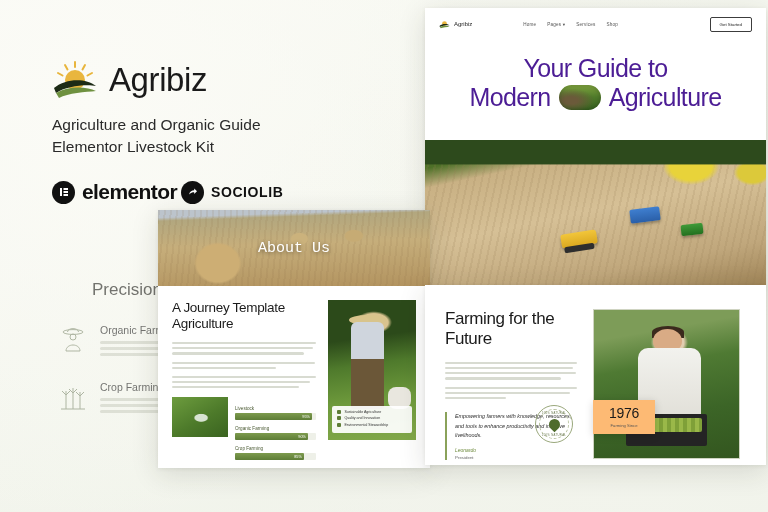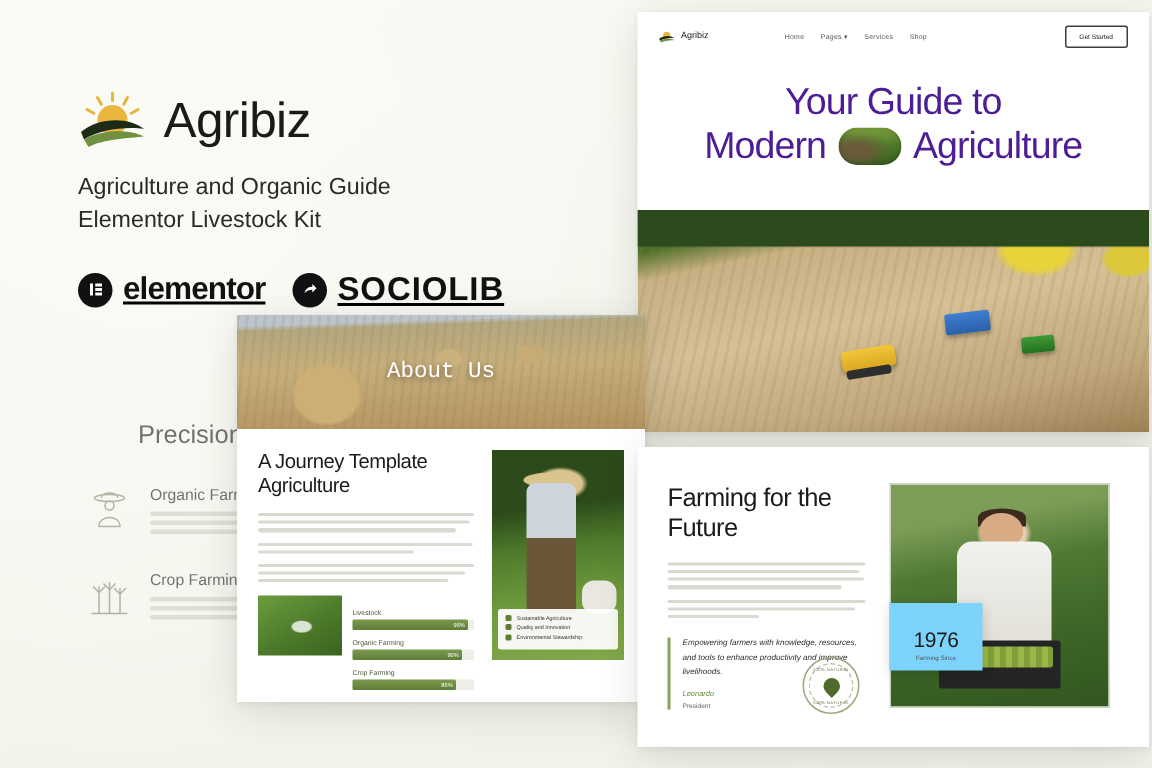--- a/index.html
+++ b/index.html
@@ -21,29 +21,29 @@
   
   .brand-block { position: absolute; left: 52px; top: 60px; width: 300px; }
   .brand-row { display: flex; align-items: center; gap: 11px; }
   .brand-logo { width: 46px; height: 40px; flex: 0 0 auto; }
   .brand-name {
     font-size: 33px; font-weight: 400; color: #1a1a1a; letter-spacing: -0.4px;
   }
   .brand-sub {
     margin-top: 14px; font-size: 15.5px; line-height: 1.42; color: #2a2a2a;
   }
-  .logo-row { margin-top: 22px; display: flex; align-items: center; gap: 18px; text-decoration: underline; }
+  .logo-row { margin-top: 22px; display: flex; align-items: center; gap: 4px; }
   .logo-item { display: flex; align-items: center; gap: 7px; }
   .logo-mark {
     width: 23px; height: 23px; border-radius: 50%;
     background: #111; display: flex; align-items: center; justify-content: center;
     flex: 0 0 auto;
   }
   .logo-text { font-size: 21px; font-weight: bold; color: #111; letter-spacing: -0.6px; }
-  .logo-text.sociolib { font-size: 22px; letter-spacing: 0.6px; font-weight: bold; }
+  .logo-text.sociolib { font-size: 14px; letter-spacing: 0.6px; font-weight: bold; }
 
   
   .bg-features { position: absolute; left: 60px; top: 280px; width: 330px; opacity: 0.62; }
   .bg-title { font-size: 17px; color: #20201c; margin-bottom: 24px; padding-left: 32px; }
   .feat { display: flex; gap: 14px; margin-bottom: 22px; }
   .feat-icon { width: 26px; height: 30px; flex: 0 0 auto; opacity: .75; }
   .feat-name { font-size: 10.5px; color: #222; margin-bottom: 5px; }
   .feat-lines .ln {
     height: 2.5px; background: #cfd2c6; border-radius: 2px; margin-bottom: 3.5px;
   }
@@ -182,21 +182,21 @@
     position: absolute; left: 5%; right: 5%; bottom: 5%;
     background: rgba(255,255,255,.93); padding: 4px 5px; border-radius: 2px;
   }
   .check-row { display: flex; align-items: center; gap: 3px; margin-bottom: 2.5px; }
   .check-box {
     width: 4px; height: 4px; background: #5e7d37; border-radius: 1px; flex: 0 0 auto;
   }
   .check-text { font-size: 3.6px; color: #333; white-space: nowrap; }
 
   
-  .panel-future { left: 425px; top: 285px; width: 341px; height: 200px; margin-top: 13px; }
+  .panel-future { left: 425px; top: 285px; width: 341px; height: 180px; }
   .future-body { padding: 24px 20px 0; display: flex; gap: 16px; }
   .future-left { width: 132px; }
   .future-h2 {
     font-size: 17px; line-height: 1.2; color: #1b1b1b; letter-spacing: -0.4px;
     margin-bottom: 12px;
   }
   .quote {
     margin-top: 13px; border-left: 2px solid #8aa25a; padding-left: 8px;
   }
   .quote-text {
@@ -247,22 +247,22 @@
   .crate {
     position: absolute; left: 22%; bottom: 8%; width: 56%; height: 22%;
     background: #242424; border-radius: 2px;
   }
   .crate::before {
     content: ""; position: absolute; left: 6%; top: 12%; width: 88%; height: 46%;
     background: repeating-linear-gradient(90deg,#9ab849 0 4px,#7fa038 4px 8px);
     border-radius: 2px;
   }
   .stat-card {
-    position: absolute; left: 0; bottom: 26px; width: 62px; padding: 16px 4px 6px;
-    background: #7dd3fc; text-align: center;
+    position: absolute; left: 0; bottom: 26px; width: 62px; padding: 5px 4px 6px;
+    background: #fdba74; text-align: center;
     box-shadow: 0 2px 8px rgba(0,0,0,.16);
   }
   .stat-num { font-size: 14px; color: #1b1b1b; letter-spacing: -0.3px; }
   .stat-label { font-size: 4.2px; color: #555; margin-top: 2px; }
 </style>
 </head>
 <body>
 
 <div class="stage">
 

